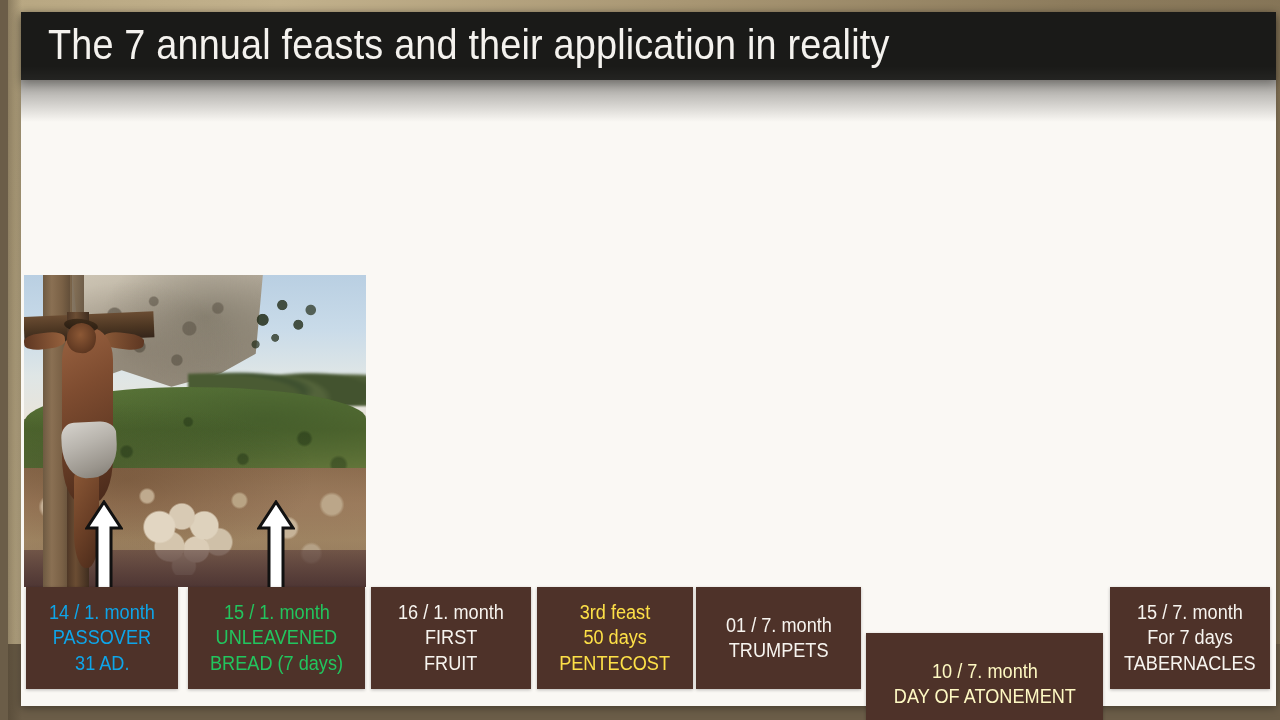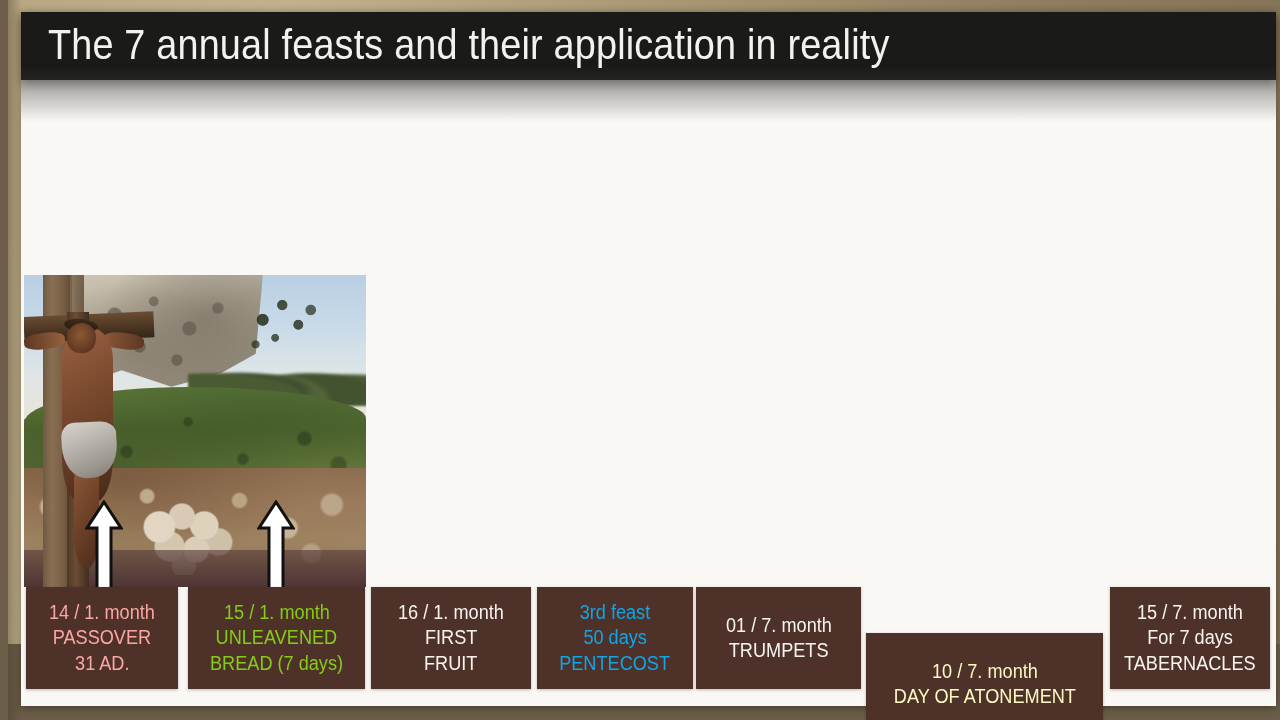--- a/index.html
+++ b/index.html
@@ -347,36 +347,36 @@
       <polygon points="19,2 36,28 26,28 26,90 12,90 12,28 2,28" fill="#ffffff" stroke="#111111" stroke-width="3"></polygon>
     </svg>
   </div>
   <div class="arrow" style="left:249px; top:500px;">
     <svg viewBox="0 0 38 92" preserveAspectRatio="none">
       <polygon points="19,2 36,28 26,28 26,90 12,90 12,28 2,28" fill="#ffffff" stroke="#111111" stroke-width="3"></polygon>
     </svg>
   </div>
 
   <div id="feast-boxes">
-      <div class="feast-box" style="left: 18px; width: 152px; background: rgb(78, 50, 41); color: #fca5a5;">
+      <div class="feast-box" style="left: 18px; width: 152px; background: rgb(78, 50, 41); color: #0ea5e9;">
         <div class="ln">14 / 1. month</div>
         <div class="ln">PASSOVER</div>
         <div class="ln">31 AD.</div>
       </div>
-      <div class="feast-box" style="left: 180px; width: 177px; background: rgb(78, 50, 41); color: #84cc16; text-align: right;">
+      <div class="feast-box" style="left: 180px; width: 177px; background: rgb(78, 50, 41); color: #22c55e; text-align: right;">
         <div class="ln">15 / 1. month</div>
         <div class="ln">UNLEAVENED</div>
         <div class="ln">BREAD (7 days)</div>
       </div>
       <div class="feast-box" style="left: 363px; width: 160px; background: rgb(78, 50, 41); color: rgb(247, 244, 239); text-align: right;">
         <div class="ln">16 / 1. month</div>
         <div class="ln">FIRST</div>
         <div class="ln">FRUIT</div>
       </div>
-      <div class="feast-box" style="left: 529px; width: 156px; background: rgb(78, 50, 41); color: #0ea5e9; text-align: center;">
+      <div class="feast-box" style="left: 529px; width: 156px; background: rgb(78, 50, 41); color: #fde047; text-align: center;">
         <div class="ln">3rd feast</div>
         <div class="ln">50 days</div>
         <div class="ln">PENTECOST</div>
       </div>
       <div class="feast-box" style="left: 688px; width: 165px; background: rgb(78, 50, 41); color: rgb(247, 244, 239); text-align: center;">
         <div class="ln">01 / 7. month</div>
         <div class="ln">TRUMPETS</div>
       </div>
       <div class="feast-box" style="left: 858px; width: 237px; background: rgb(78, 50, 41); color: #fef9c3; margin-top: 46px;">
         <div class="ln">10 / 7. month</div>

